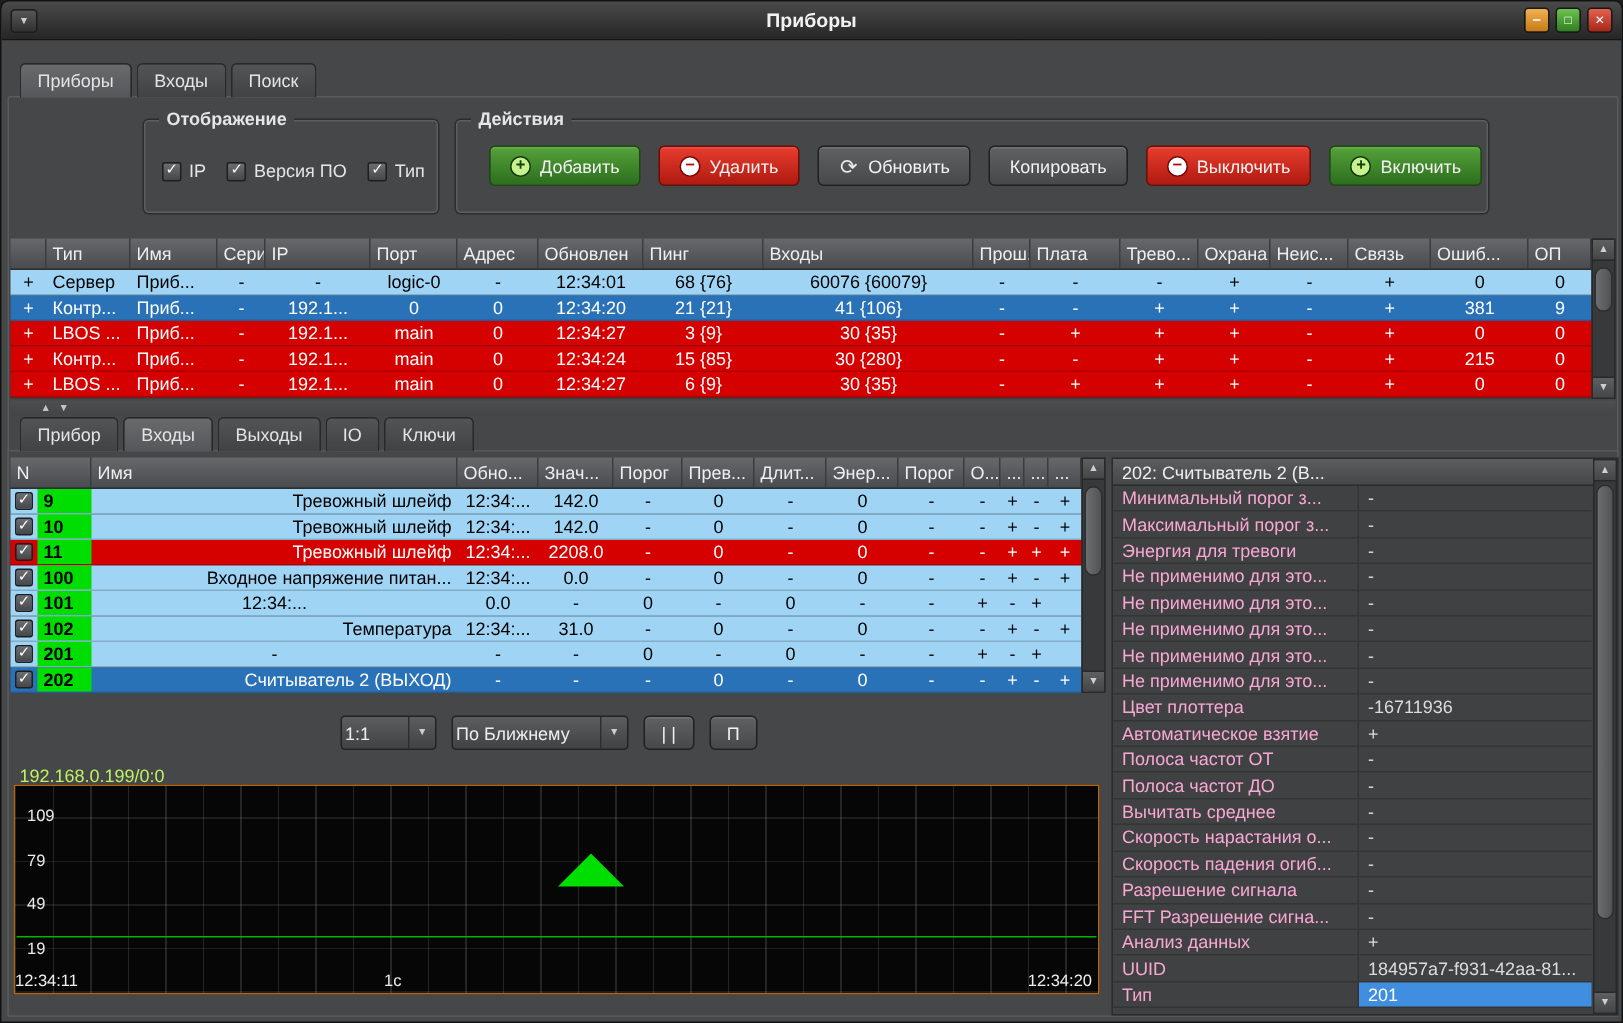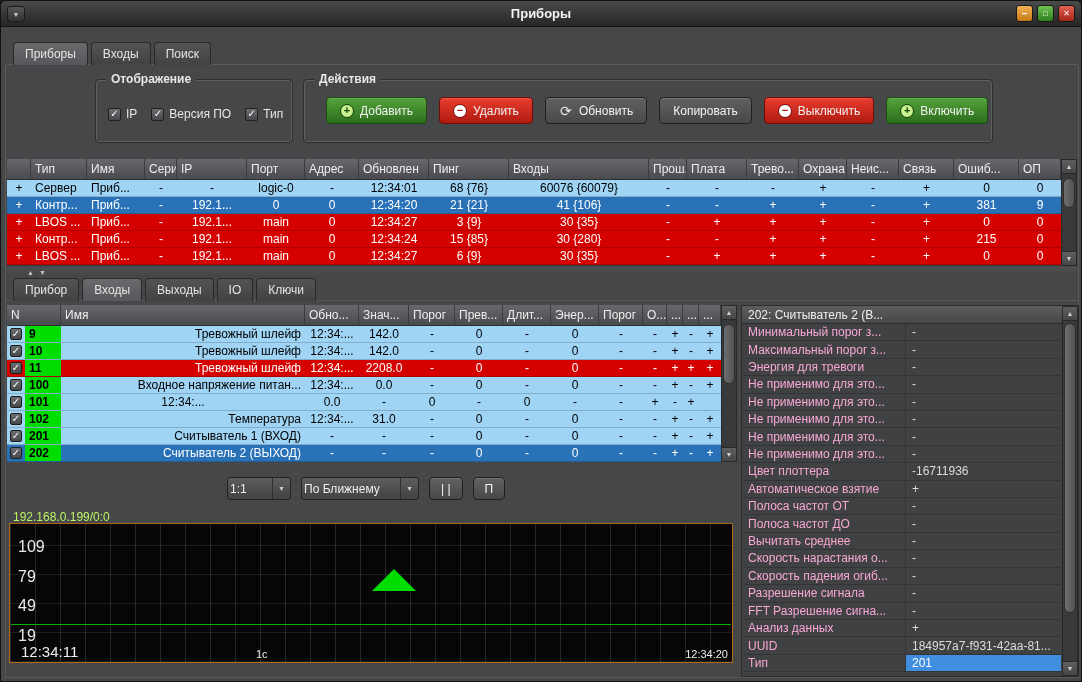--- a/index.html
+++ b/index.html
@@ -84,28 +84,28 @@
 
 .plot-section{position:absolute;left:6px;top:462px;width:730px;height:214px}
 .plot-controls{position:absolute;left:220px;top:14px;display:flex;gap:10px;align-items:center}
 .dropdown{height:23px;width:64px;background:linear-gradient(#5b5d5f,#404244);border:1px solid #222324;border-radius:3px;display:flex;align-items:center;padding-left:2px;color:#eee}
 .dropdown.wide{width:118px}
 .dd-arrow{margin-left:auto;width:18px;align-self:stretch;border-left:1px solid #2d2e30;display:flex;align-items:center;justify-content:center}
 .dd-arrow::after{content:"▼";font-size:7px;color:#ccc}
 .btn.small{height:23px;padding:0 11px}
 .plot-source{position:absolute;left:6px;top:47px;color:#bef264;font-weight:normal}
 .plot-canvas{position:absolute;left:2px;top:60px;width:724px;height:140px;background:#060606;border:1px solid #b06818;background-image:repeating-linear-gradient(90deg,rgba(150,150,150,.22) 0 1px,transparent 1px 25px),repeating-linear-gradient(0deg,rgba(150,150,150,.16) 0 1px,transparent 1px 29px)}
-.yticks .ytick{position:absolute;left:8px;color:#eaeaea;font-size:16px}
+.yticks .ytick{position:absolute;left:8px;color:#eaeaea;font-size:11px}
 .yticks .ytick:nth-child(1){top:14px}
 .yticks .ytick:nth-child(2){top:44px}
 .yticks .ytick:nth-child(3){top:73px}
 .yticks .ytick:nth-child(4){top:103px}
 .baseline{position:absolute;left:1px;right:1px;top:100px;height:1px;background:#00b400}
 .marker{position:absolute;left:362px;top:45px;width:0;height:0;border-left:22px solid transparent;border-right:22px solid transparent;border-bottom:22px solid #00dd00}
-.x-start{position:absolute;left:11px;bottom:2px;font-size:15px;color:#eee}
+.x-start{position:absolute;left:0;bottom:2px;font-size:11px;color:#eee}
 .x-mid{position:absolute;left:246px;bottom:2px;font-size:11px;color:#eee}
 .x-end{position:absolute;right:4px;bottom:2px;font-size:11px;color:#eee}
 </style>
 </head>
 <body>
 
 <div class="window">
 
   <div class="titlebar">
     <div class="tb-menu">
@@ -682,21 +682,20 @@
 
             <div class="td">+</div>
           </div>
 
         <div class="tr it-grid-b row-lightblue">
 
           <div class="td cb-cell">
             <span class="checkbox checked"></span>
           </div>
           <div class="td n-cell">201</div>
-          <div class="td name-cell">Считыватель 1 (ВХОД)</div>
 
             <div class="td">-</div>
 
             <div class="td">-</div>
 
             <div class="td">-</div>
 
             <div class="td">0</div>
 
             <div class="td">-</div>

